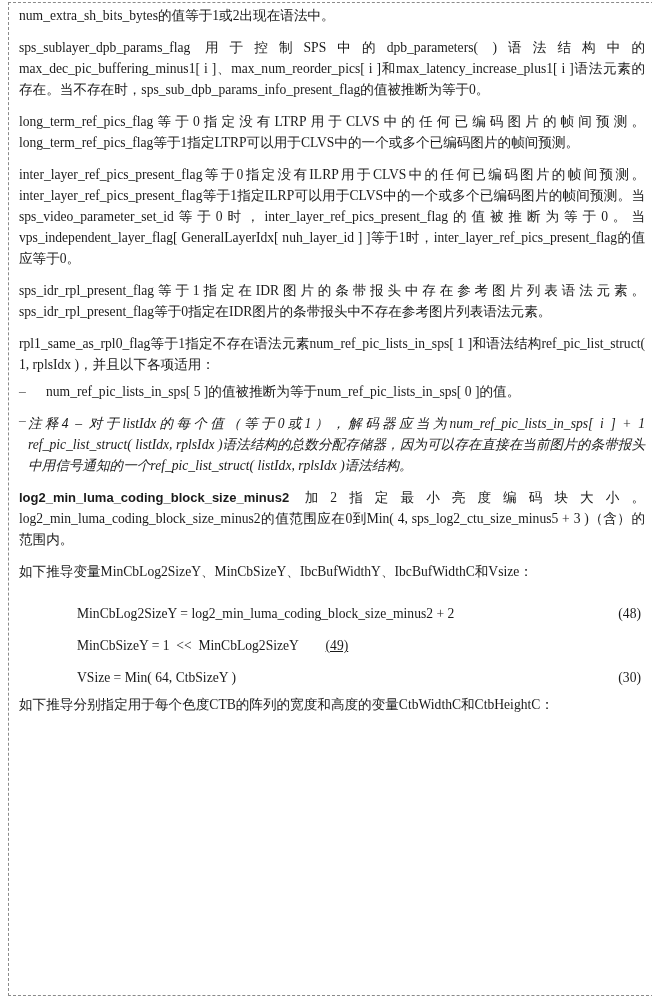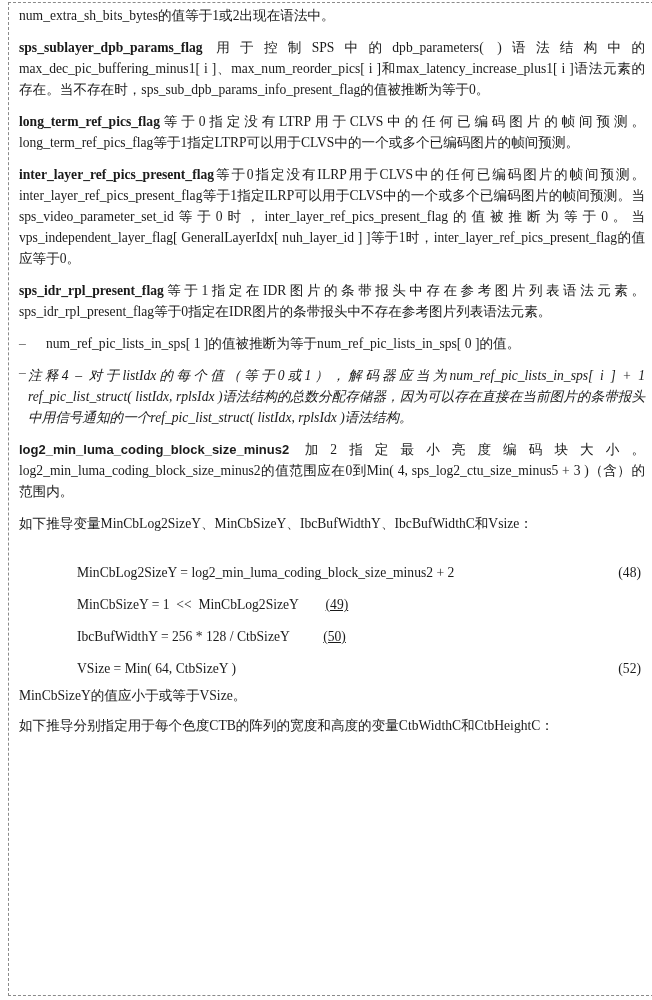--- a/index.html
+++ b/index.html
@@ -6,21 +6,21 @@
   body { width: 652px; height: 1000px; overflow: hidden; }
   .page {
     position: absolute; left: 8px; top: 2px; width: 646px; height: 994px;
     border: 1px dashed #8a8a8a; box-sizing: border-box;
     font-family: "Liberation Serif", "DejaVu Serif", serif;
     color: #1a1a1a; font-size: 13.6px; line-height: 21px;
     padding: 2px 8px 0 10px;
   }
   .para { margin: 0 0 11px 0; text-align: justify; }
   .para.tight { margin-bottom: 6px; }
-  .b { font-weight: bold; }
+  .b { font-weight: normal; }
   .bsans { font-weight: bold; font-family: "Liberation Sans", "DejaVu Sans", sans-serif; font-size: 13px; }
   .item { position: relative; padding-left: 27px; margin: 0 0 8px 0; text-align: justify; }
   .item .dash { position: absolute; left: 0; top: 0; color: #555; }
   .note { padding-left: 9px; margin: 0 0 11px 0; text-align: justify; font-style: italic; }
   .eq { position: relative; padding-left: 58px; margin: 8px 0 11px 0; height: 21px; white-space: pre; }
   .eq .num { position: absolute; right: 4px; top: 0; font-family: Liberation Serif, serif; }
   .eq .inlinenum { display: inline-block; text-decoration: underline; }
 </style>
 </head>
 <body>
@@ -30,34 +30,33 @@
   <p class="para"><span>num_extra_sh_bits_bytes的值等于1或2出现在语法中。</span></p>
 
   <p class="para"><span class="b">sps_sublayer_dpb_params_flag</span><span> 用于控制SPS中的dpb_parameters( )语法结构中的max_dec_pic_buffering_minus1[ i ]、max_num_reorder_pics[ i ]和max_latency_increase_plus1[ i ]语法元素的存在。当不存在时，sps_sub_dpb_params_info_present_flag的值被推断为等于0。</span></p>
 
   <p class="para"><span class="b">long_term_ref_pics_flag</span><span>等于0指定没有LTRP用于CLVS中的任何已编码图片的帧间预测。long_term_ref_pics_flag等于1指定LTRP可以用于CLVS中的一个或多个已编码图片的帧间预测。</span></p>
 
   <p class="para"><span class="b">inter_layer_ref_pics_present_flag</span><span>等于0指定没有ILRP用于CLVS中的任何已编码图片的帧间预测。inter_layer_ref_pics_present_flag等于1指定ILRP可以用于CLVS中的一个或多个已编码图片的帧间预测。当sps_video_parameter_set_id等于0时，inter_layer_ref_pics_present_flag的值被推断为等于0。当vps_independent_layer_flag[ GeneralLayerIdx[ nuh_layer_id ] ]等于1时，inter_layer_ref_pics_present_flag的值应等于0。</span></p>
 
   <p class="para"><span class="b">sps_idr_rpl_present_flag</span><span>等于1指定在IDR图片的条带报头中存在参考图片列表语法元素。sps_idr_rpl_present_flag等于0指定在IDR图片的条带报头中不存在参考图片列表语法元素。</span></p>
 
+  <p class="para tight"><span class="b">rpl1_same_as_rpl0_flag</span><span>等于1指定不存在语法元素num_ref_pic_lists_in_sps[ 1 ]和语法结构ref_pic_list_struct( 1, rplsIdx )，并且以下各项适用：</span></p>
 
-  <div class="item"><span class="dash">–</span><span>num_ref_pic_lists_in_sps[ 1 ]的值被推断为等于num_ref_pic_lists_in_sps[ 0 ]的值。</span></div>
+  <div class="item"><span class="dash">–</span><span>num_ref_pic_lists_in_sps[ 5 ]的值被推断为等于num_ref_pic_lists_in_sps[ 0 ]的值。</span></div>
   <div class="item" style="margin-bottom:11px"><span class="dash">–</span></div>
 
 
   <p class="note"><span>注释4 – 对于listIdx的每个值（等于0或1），解码器应当为num_ref_pic_lists_in_sps[ i ] + 1 ref_pic_list_struct( listIdx, rplsIdx )语法结构的总数分配存储器，因为可以存在直接在当前图片的条带报头中用信号通知的一个ref_pic_list_struct( listIdx, rplsIdx )语法结构。</span></p>
 
 
   <p class="para"><span class="bsans">log2_min_luma_coding_block_size_minus2</span><span> 加2指定最小亮度编码块大小。log2_min_luma_coding_block_size_minus2的值范围应在0到Min( 4, sps_log2_ctu_size_minus5 + 3 )（含）的范围内。</span></p>
 
-  <p class="para" style="margin-bottom:28px"><span>如下推导变量MinCbLog2SizeY、MinCbSizeY、IbcBufWidthY、IbcBufWidthC和Vsize：</span></p>
+  <p class="para" style="margin-bottom:21px"><span>如下推导变量MinCbLog2SizeY、MinCbSizeY、IbcBufWidthY、IbcBufWidthC和Vsize：</span></p>
 
   <div class="eq"><span>MinCbLog2SizeY = log2_min_luma_coding_block_size_minus2 + 2</span><span class="num">(48)</span></div>
   <div class="eq"><span>MinCbSizeY = 1  &lt;&lt;  MinCbLog2SizeY        </span><span class="inlinenum">(49)</span></div>
-  <div class="eq"><span>IbcBufWidthY = 256 * 128 / CtbSizeY          </span><span class="inlinenum">(50)</span></div>
-  <div class="eq" style="margin-bottom:6px"><span>VSize = Min( 64, CtbSizeY )</span><span class="num">(52)</span></div>
+  <div class="eq" style="margin-bottom:6px"><span>VSize = Min( 64, CtbSizeY )</span><span class="num">(30)</span></div>
 
-  <p class="para" style="margin-bottom:9px"><span>MinCbSizeY的值应小于或等于VSize。</span></p>
 
   <p class="para tight"><span>如下推导分别指定用于每个色度CTB的阵列的宽度和高度的变量CtbWidthC和CtbHeightC：</span></p>
 
 </div>
 
 </body></html>

